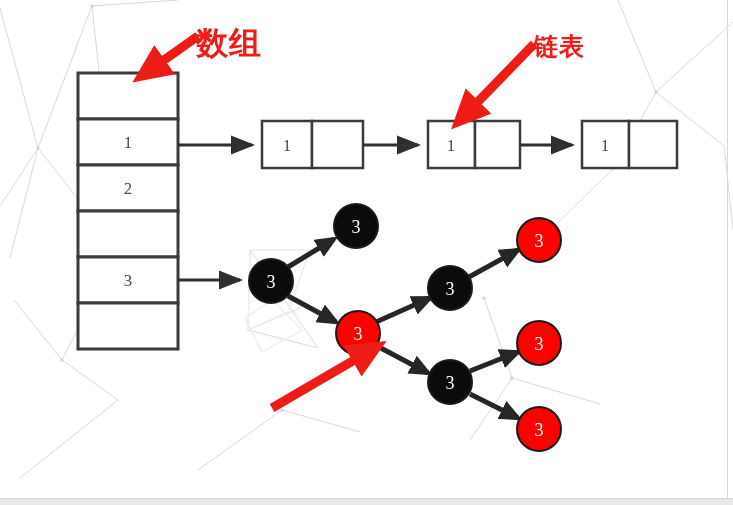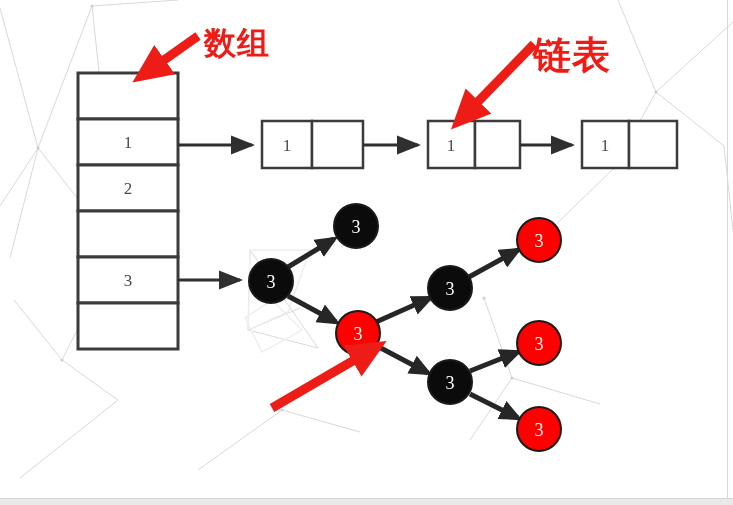--- a/index.html
+++ b/index.html
@@ -42,22 +42,22 @@
     border-top: 1px solid #d4d4d4;
   }
   .label {
     position: absolute;
     color: #ef1b16;
     font-family: "DejaVu Sans", sans-serif;
     font-weight: 700;
     white-space: nowrap;
     letter-spacing: 1px;
   }
-  #label-array  { left: 196px; top: 22px;  font-size: 32px; margin-left: 8px; }
-  #label-list   { left: 533px; top: 30px;  font-size: 38px; }
+  #label-array  { left: 196px; top: 22px;  font-size: 32px; }
+  #label-list   { left: 533px; top: 30px;  font-size: 25px; }
   #label-rbtree { left: 148px; top: 396px; font-size: 34px; }
 
   .cell-text {
     font-family: "Liberation Serif", serif;
     font-size: 17px;
     fill: #4a4a4a;
   }
   .node-text {
     font-family: "Liberation Serif", serif;
     font-size: 18px;

